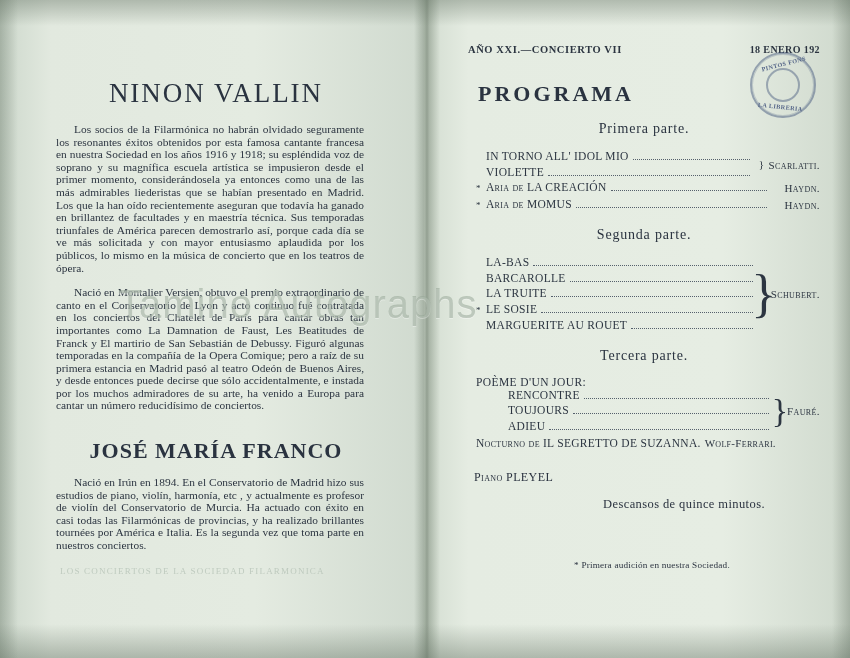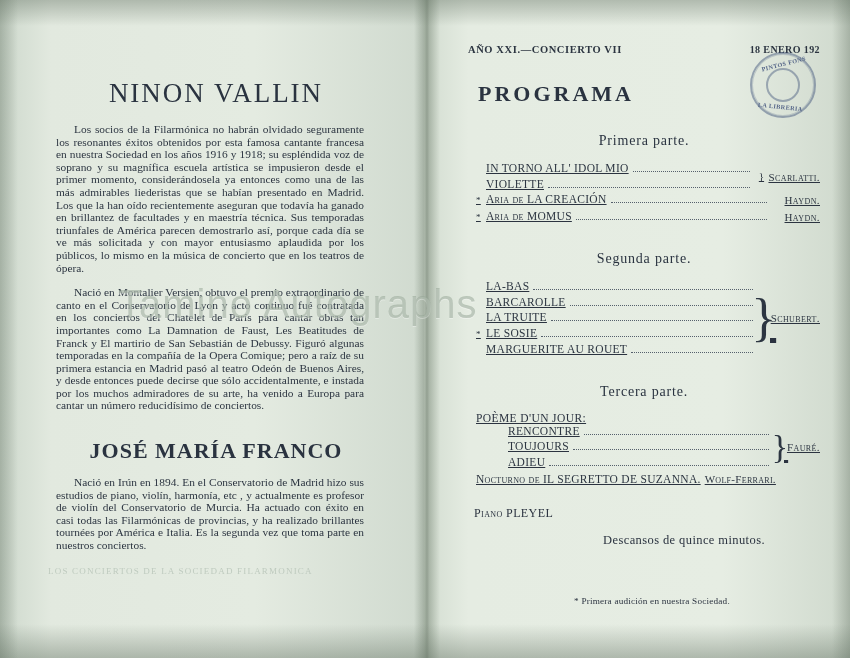--- a/index.html
+++ b/index.html
@@ -66,21 +66,21 @@
     font-size:11.4px;line-height:12.6px;text-align:justify;
     text-indent:18px;color:#2c3541;margin:0 12px 12px 0;
     hyphens:auto;
   }
   .ghost-top{
     position:absolute;left:56px;top:64px;width:300px;height:16px;
     color:#b9c5ba;font-size:11px;letter-spacing:1px;opacity:.75;
     font-weight:700;overflow:hidden;
   }
   .ghost-bottom{
-    position:absolute;left:48px;top:566px;width:300px;
+    position:absolute;left:60px;top:566px;width:300px;
     color:#b6c3b7;font-size:9px;letter-spacing:1.2px;opacity:.8;
     overflow:hidden;
   }
   .second-block{margin-top:26px;}
 
   
   .right-col{
     position:absolute;left:468px;top:44px;width:352px;
     color:#2b3340;
   }
@@ -108,23 +108,23 @@
     border:2px solid rgba(60,80,120,.5);
   }
   .stamp .txt{
     position:absolute;inset:0;font-size:6.2px;letter-spacing:.4px;
     font-weight:700;
   }
   .stamp .t1{position:absolute;top:6px;left:9px;transform:rotate(-14deg);}
   .stamp .t2{position:absolute;bottom:6px;left:6px;transform:rotate(6deg);}
   .part-title{
     text-align:center;font-size:14px;letter-spacing:.8px;
-    margin:26px 0 12px 0;color:#2a3340;
-  }
-  .works{margin:0 0 4px 0;position:relative;padding-left:8px;text-decoration:underline;}
+    margin:14px 0 12px 0;color:#2a3340;
+  }
+  .works{margin:0 0 4px 0;position:relative;padding-left:8px;}
   .work-row{
     display:flex;align-items:baseline;
     font-size:11.5px;letter-spacing:.3px;line-height:15.5px;
     color:#2c3541;
   }
   .work-star{width:10px;display:inline-block;font-size:9px;}
   .work-name{white-space:nowrap;font-variant:small-caps;}
   .dots{
     flex:1;border-bottom:1px dotted #55606c;
     margin:0 4px 3px 4px;min-width:10px;

